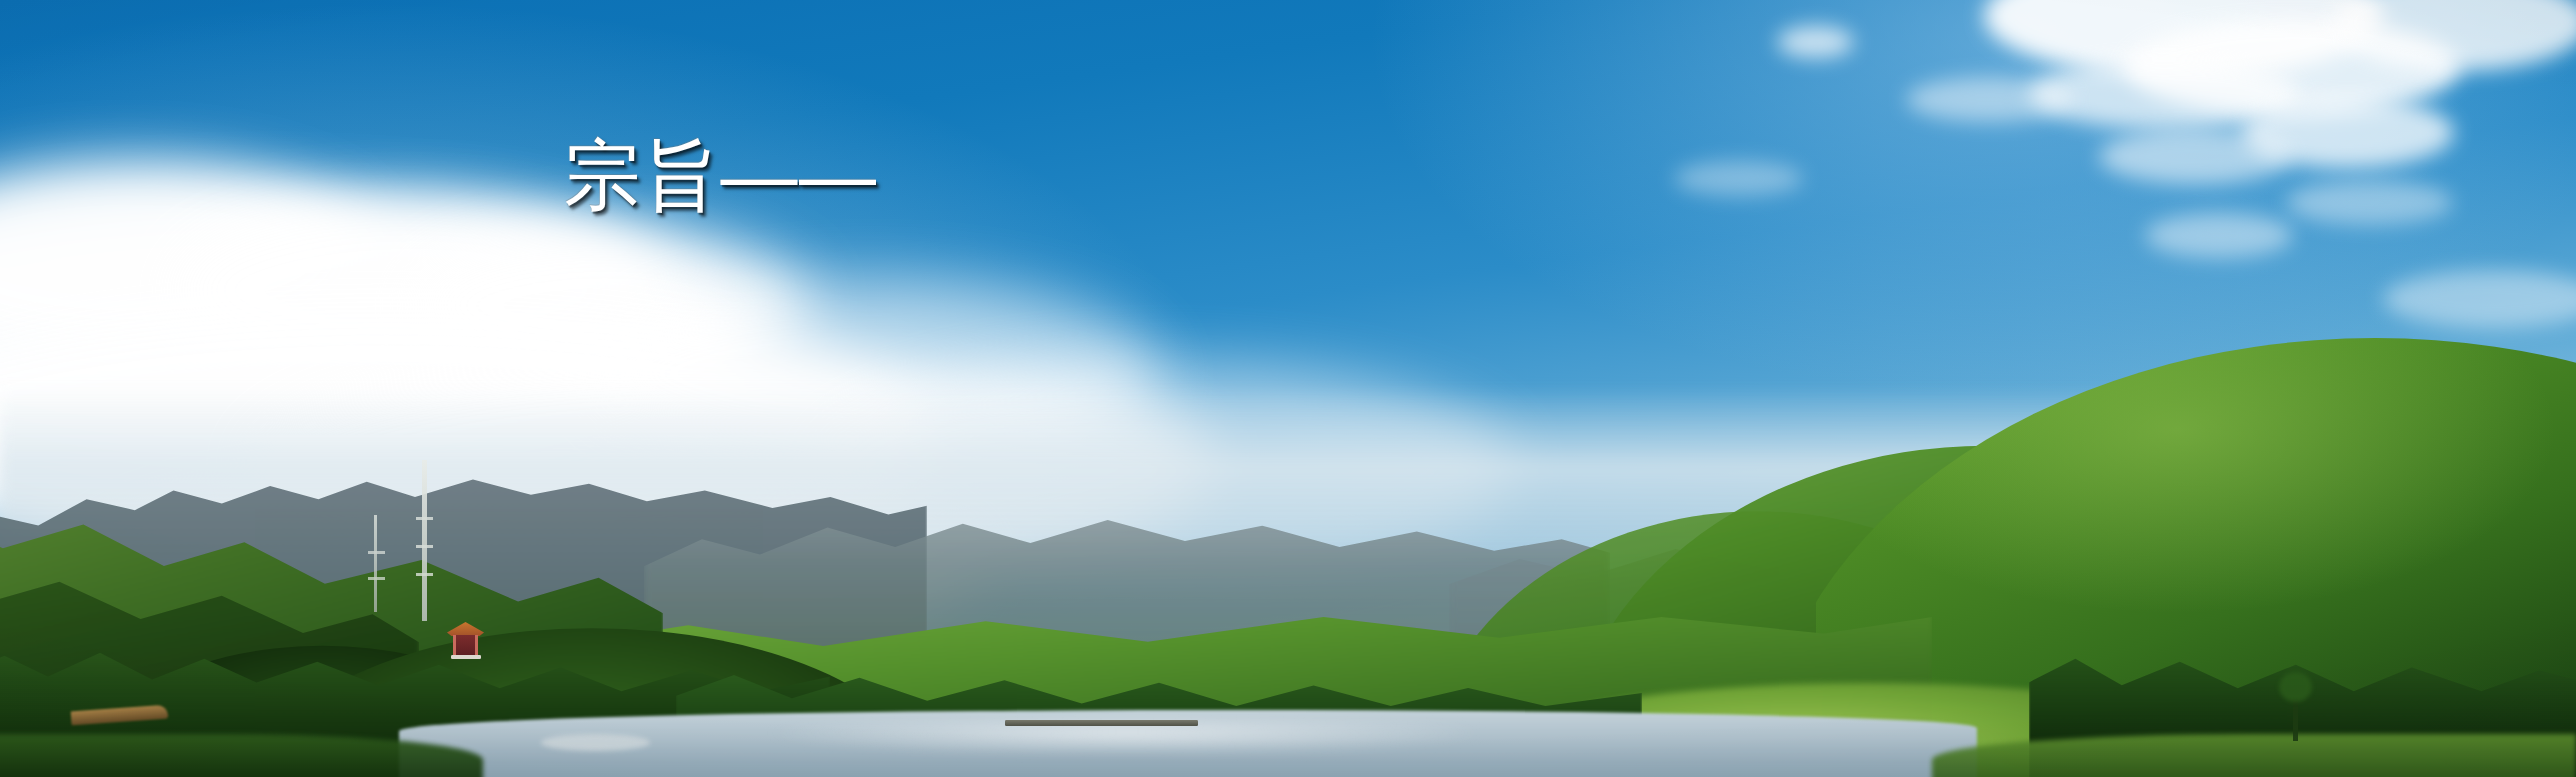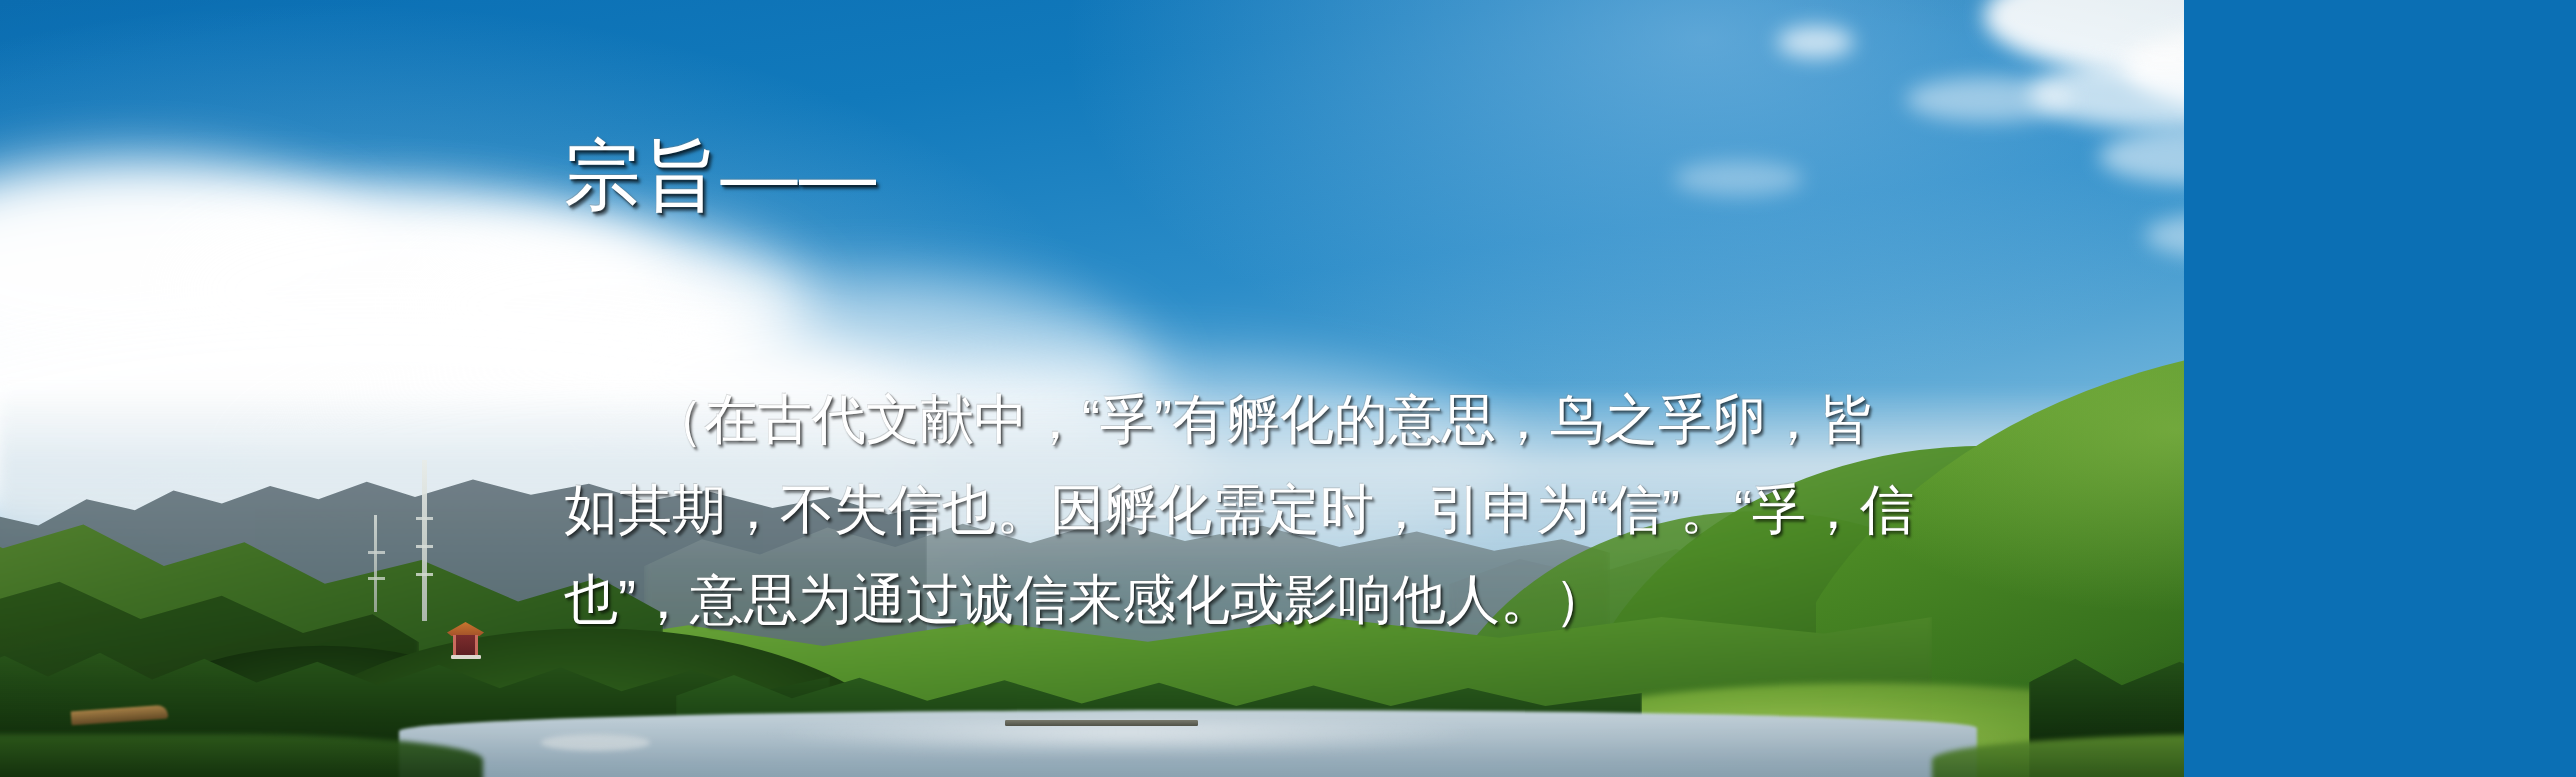--- a/index.html
+++ b/index.html
@@ -5,21 +5,21 @@
   * { margin:0; padding:0; box-sizing:border-box; }
   html, body {
     width:2576px; height:778px;
     overflow:hidden;
     background:#0b6fb4;
     font-family:"Liberation Sans", sans-serif;
   }
 
   #banner {
     position:relative;
-    width:2184px; height:778px;
+    width:2576px; height:778px;
     overflow:hidden;
   }
 
   
   .sky {
     position:absolute; inset:0;
     background:
       radial-gradient(ellipse 1030px 580px at 78% 5%,  rgba(150,200,235,0.55) 0%, rgba(150,200,235,0) 62%),
       radial-gradient(ellipse 1417px 773px at 15% 60%, rgba(210,228,240,0.50) 0%, rgba(210,228,240,0) 60%),
       linear-gradient(172deg, #0b6fb4 0%, #1179bb 20%, #2b8cc8 42%, #65aed8 62%, #a9cde4 78%, #d2e2ec 90%, #e2ebf1 100%);
@@ -380,21 +380,18 @@
   <div class="bank-right"></div>
   <div class="boat"></div>
   <div class="tree-solo"></div>
 
   <div class="grade"></div>
 
   <div class="copy">
     <div class="txt" id="heading">宗旨——</div>
 
 
-    <div class="txt note" id="note-1">（在古代文献中，“孚”有孵化的意思，鸟之孚卵，皆</div>
-
-    <div class="txt note" id="note-2">如其期，不失信也。因孵化需定时，引申为“信”。“孚，信</div>
-
-    <div class="txt note" id="note-3">也”，意思为通过诚信来感化或影响他人。）</div>
+
+
   </div>
 
 </div>
 
 
 </body></html>

